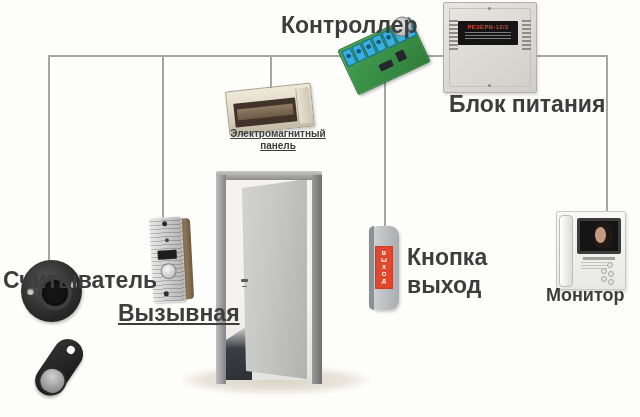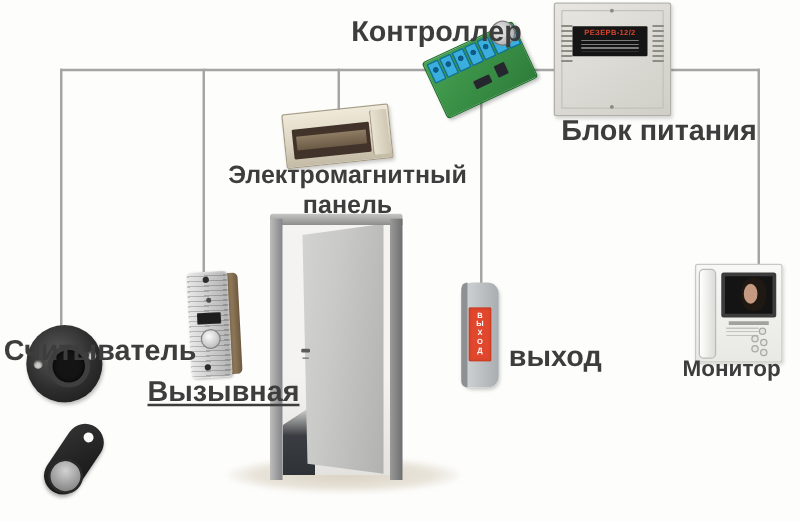--- a/index.html
+++ b/index.html
@@ -244,32 +244,32 @@
     <div class="mon-btn" style="left:44px;top:56px;"></div>
     <div class="mon-btn" style="left:51px;top:59px;"></div>
     <div class="mon-btn" style="left:44px;top:64px;"></div>
     <div class="mon-btn" style="left:51px;top:67px;"></div>
   </div>
 
   <div class="lbl" style="left:281px;top:12px;">Контроллер</div>
 
   <div class="lbl" style="left:438px;top:91px;margin-left:11px;">Блок питания</div>
 
-  <div class="lbl center" style="left:182px;top:128px;width:192px;font-size:20px;">
+  <div class="lbl center" style="left:182px;top:128px;width:192px;font-size:10px;text-decoration:underline;">
     <span>Электромагнитный</span><br>
     <span>панель</span>
   </div>
 
   <div class="lbl" style="left:3px;top:231px;margin-top:36px;">Считыватель</div>
 
   <div class="lbl center" style="left:118px;top:300px;width:100px;text-decoration:underline;">
     <span>Вызывная</span><br>
   </div>
 
   <div class="lbl" style="left:407px;top:244px;">
-    <br>
+    <span>Кнопка</span><br>
     <span>выход</span>
   </div>
 
   <div class="lbl" style="left:546px;top:285px;font-size:18px;">Монитор</div>
 
 
 </div>
 
 </body></html>

